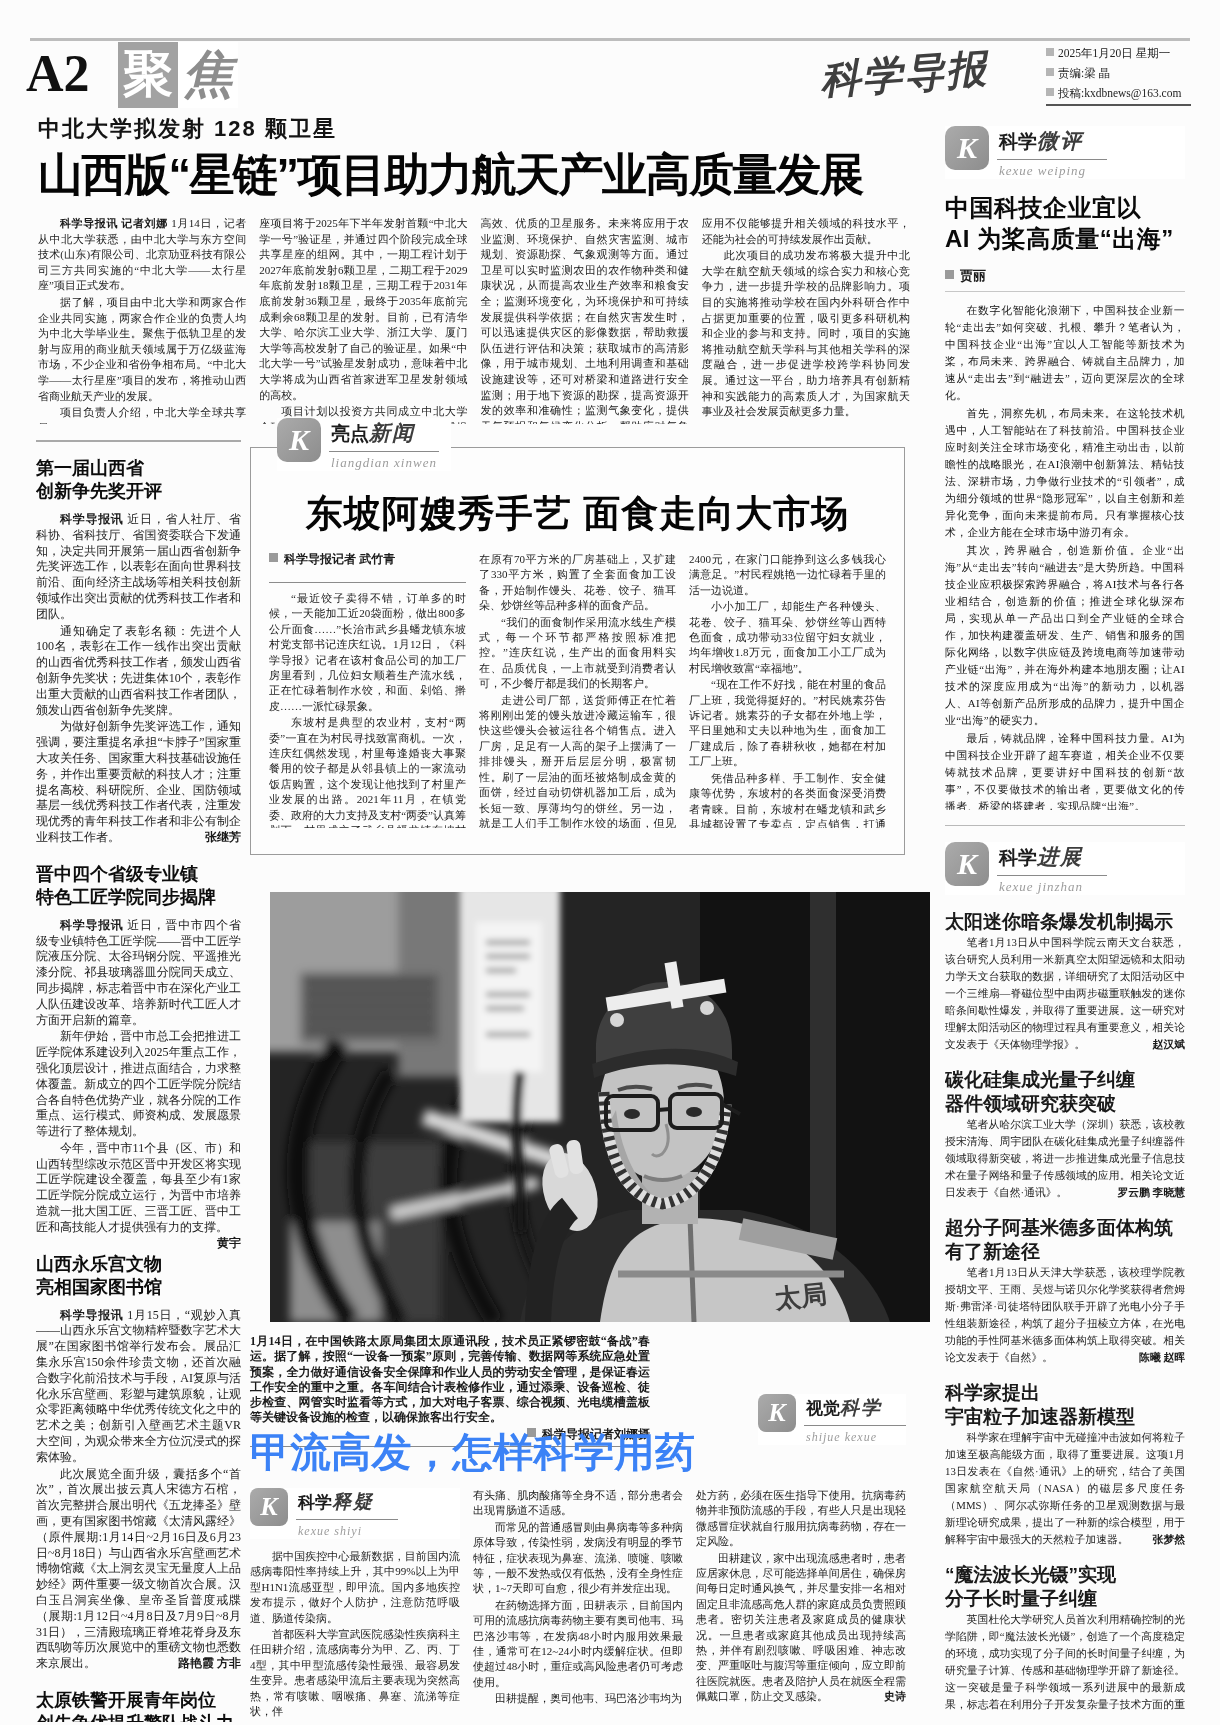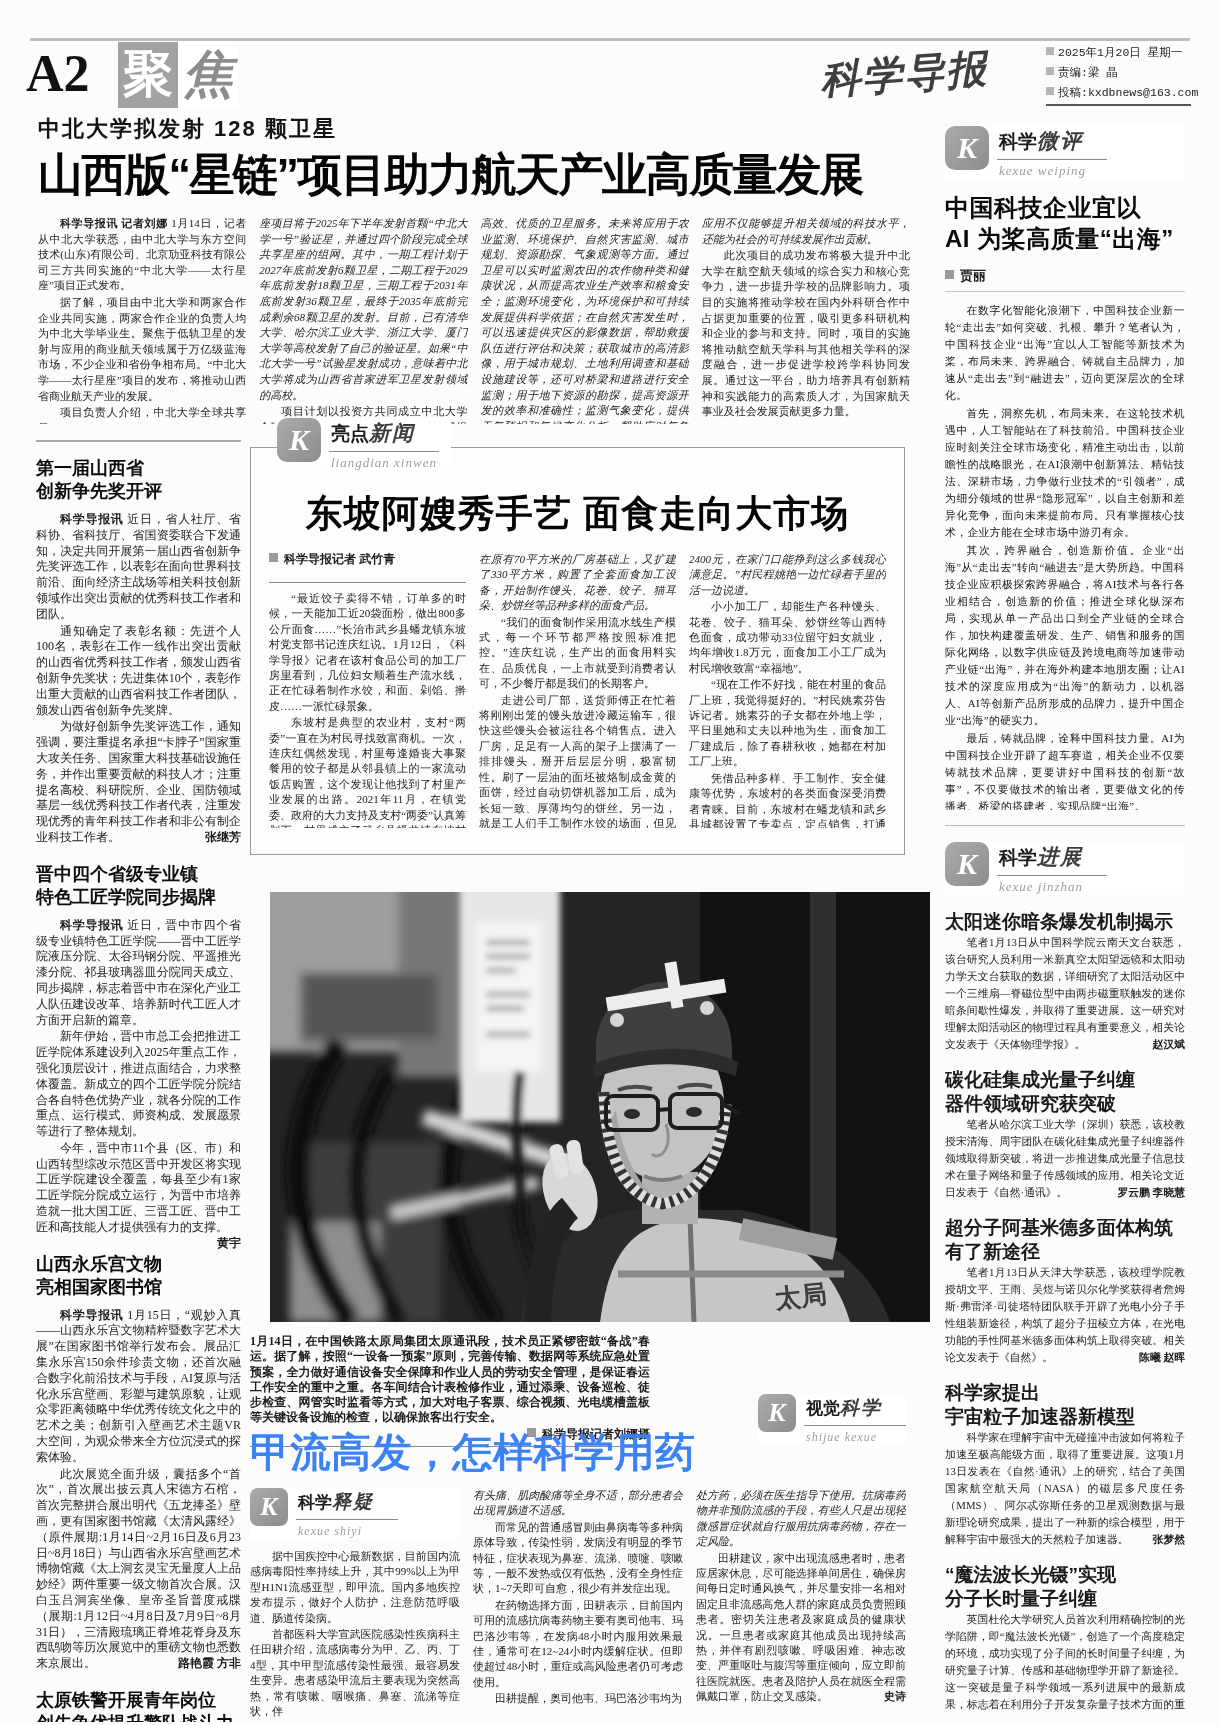--- a/index.html
+++ b/index.html
@@ -1,33 +1,33 @@
 <!DOCTYPE html>
 <html><head>
 <meta charset="utf-8">
 <style>
   html,body{margin:0;padding:0;background:#e8e8e8;}
   #page{position:relative;width:1220px;height:1725px;margin:0 auto;background:#fcfcfc;
         color:#1b1b1b;font-family:"Liberation Serif","DejaVu Serif",serif;overflow:hidden;}
   .abs{position:absolute;}
   p.para{margin:0 0 1px 0;text-align:justify;text-indent:2em;}
-  p.cont{text-indent:0;font-style:italic;}
+  p.cont{text-indent:0;}
   .sig{float:right;font-weight:700;}
   .sq{display:inline-block;width:9px;height:9px;background:#9a9a9a;margin-right:6px;vertical-align:1px;}
 
   
   .topline{left:30px;top:38px;width:1160px;height:3px;background:#bdbdbd;}
   #a2{left:26px;top:44px;font:700 52px/60px "Liberation Serif",serif;color:#111;}
   #jujiao{left:118px;top:42px;display:flex;}
   .jchar{width:60px;height:66px;font:900 50px/64px "Liberation Sans",sans-serif;text-align:center;}
   .jchar.solid{background:#a2a2a2;color:#fff;}
   .jchar.outline{background:#fff;color:#8d8d8d;font-family:"Liberation Serif",serif;font-style:italic;}
   #masthead{left:820px;top:40px;width:220px;font:700 40px/66px "Liberation Serif",serif;
             font-style:italic;color:#3f3f3f;transform:rotate(-4deg);letter-spacing:2px;}
-  #pubinfo{left:1046px;top:46px;width:145px;font-size:11.5px;line-height:14px;font-family:Liberation Mono, monospace;color:#222;}
+  #pubinfo{left:1046px;top:46px;width:145px;font-size:11.5px;line-height:14px;font-family:Liberation Serif, serif;color:#222;}
   #pubinfo .row{margin-bottom:6px;white-space:nowrap;}
   #pubinfo .row.last{border-bottom:2px solid #555;padding-bottom:4px;}
   #pubinfo .sq{width:8px;height:8px;background:#b5b5b5;margin-right:4px;}
 
   
   #top-story{left:38px;top:114px;width:872px;}
   .kicker{font:600 22px/30px "Liberation Sans",sans-serif;letter-spacing:2px;color:#141414;}
   .mainline{font:900 45px/52px "Liberation Sans",sans-serif;letter-spacing:-1.5px;color:#050505;margin-top:5px;white-space:nowrap;}
   .cols{display:flex;gap:13px;overflow:hidden;}
   .cols .col{flex:1;overflow:hidden;}

